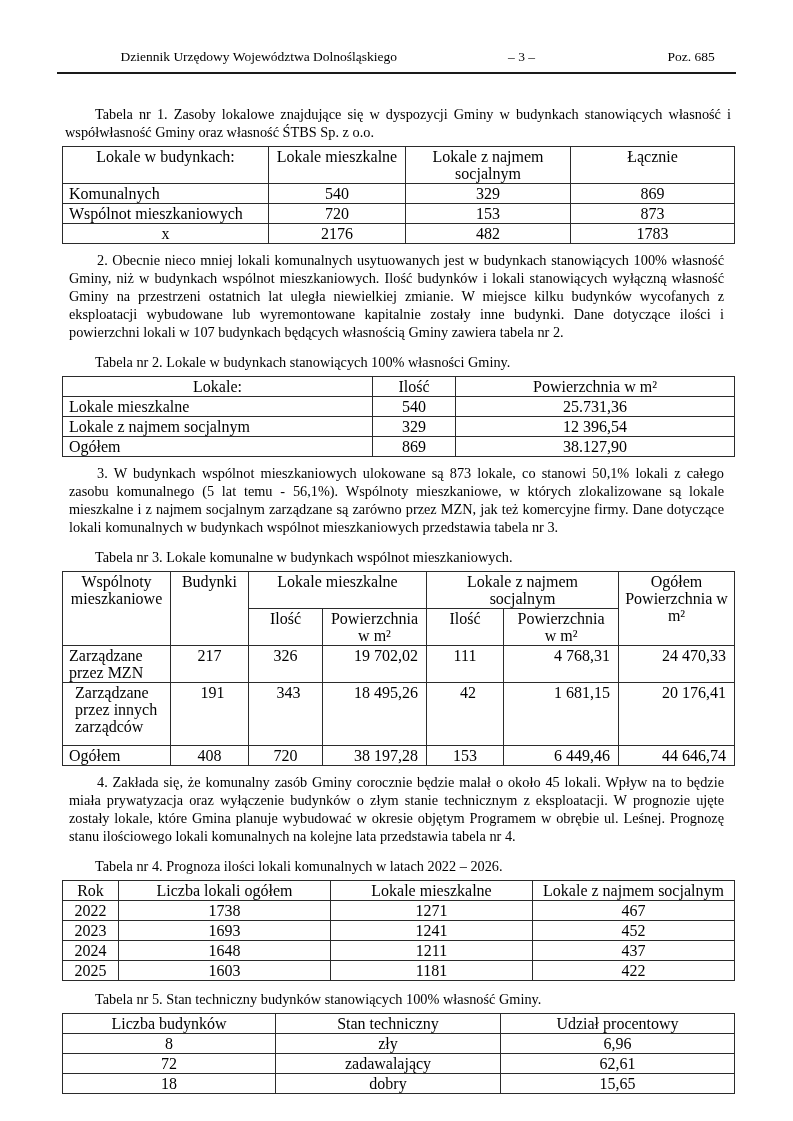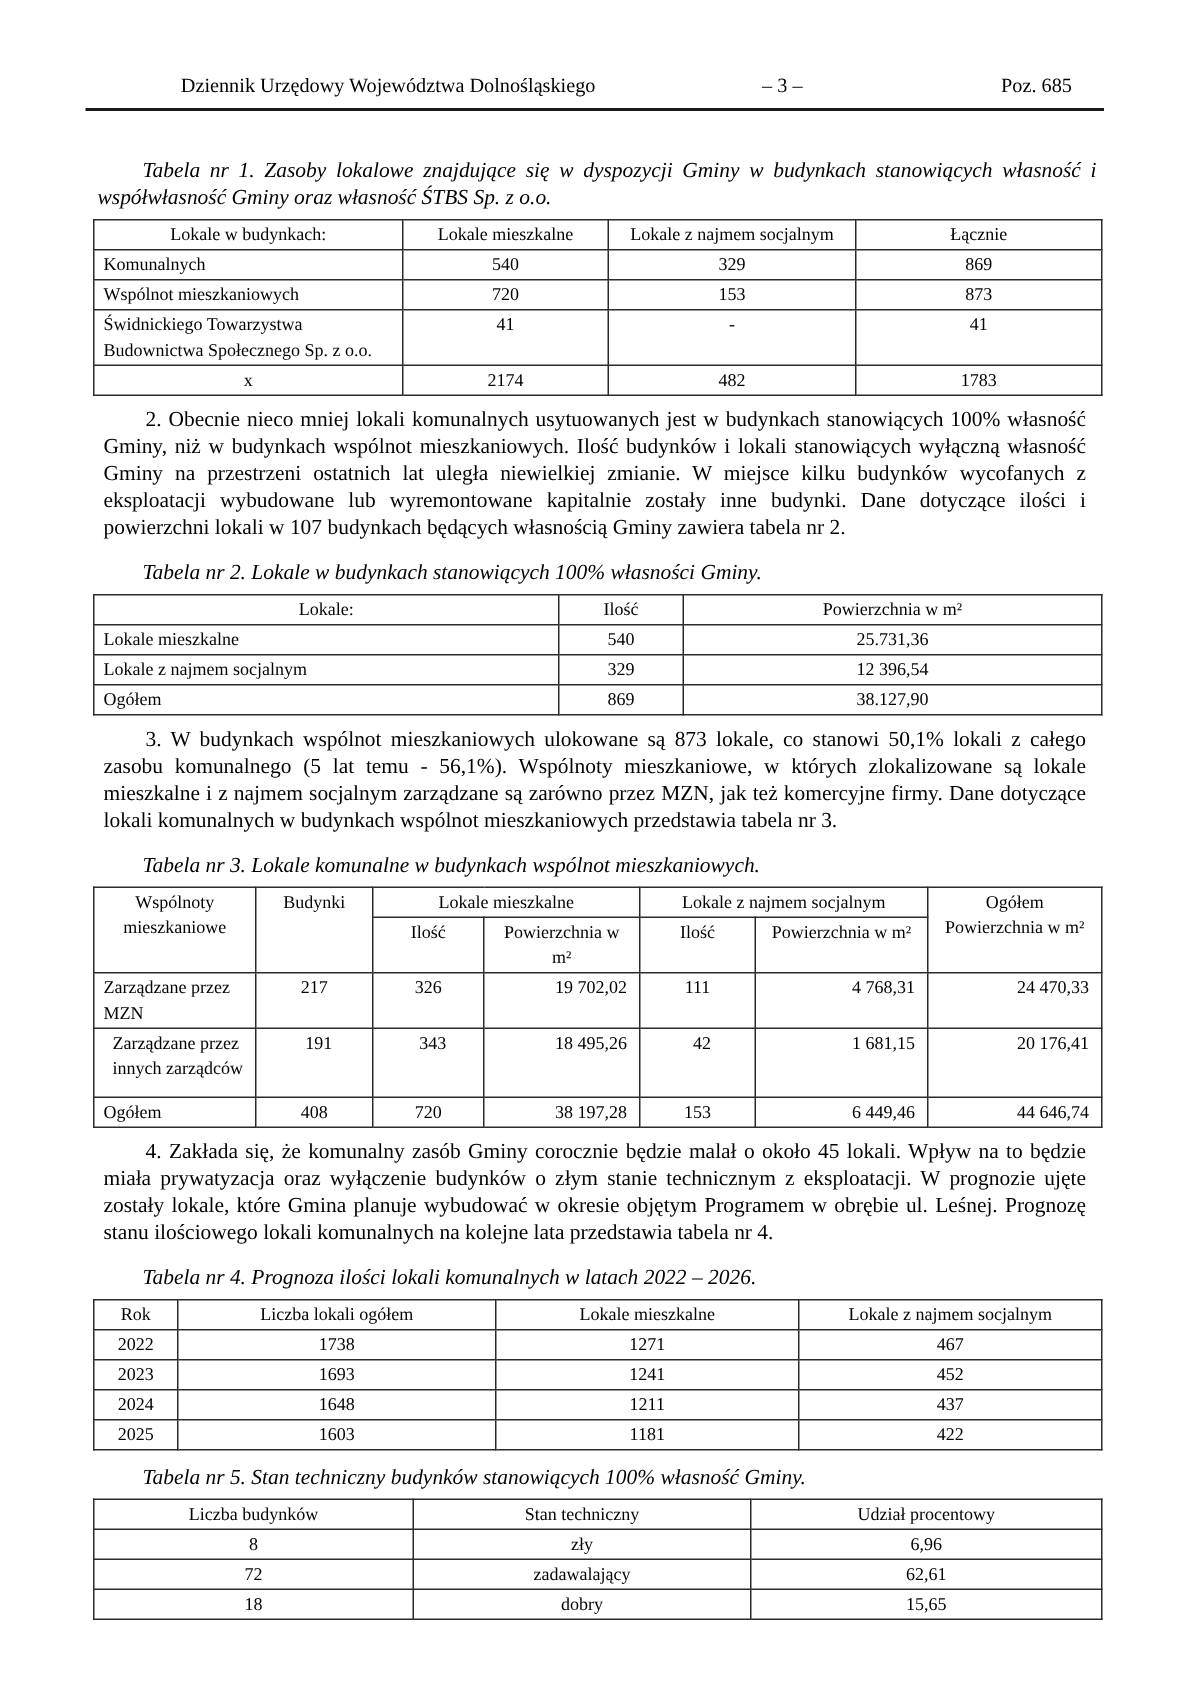--- a/index.html
+++ b/index.html
@@ -10,25 +10,25 @@
   }
   .page{padding:48px 57px 0 57px;}
   .doc-header{display:flex;justify-content:space-between;align-items:baseline;
     font-size:13.5px;line-height:17px;}
   .doc-header .hdr-left{width:340px;text-align:right;}
   .doc-header .hdr-center{flex:1;text-align:center;}
   .doc-header .hdr-right{width:90px;text-align:center;}
   .rule{border:none;border-top:2px solid #1a1a1a;margin:7px 0 0 0;}
   p{margin:12px;}
   .para{margin-top:7px;text-align:justify;text-indent:28px;line-height:18px;}
-  .caption{margin:6px 5px 0 8px;text-indent:30px;line-height:18px;text-align:justify;font-style:italic;}
+  .caption{margin:6px 5px 0 8px;text-indent:30px;line-height:18px;text-align:justify;}
   .caption.first{margin-top:31px;}
   .caption.before-t5{margin-top:9px;}
   table{border-collapse:collapse;table-layout:fixed;width:672px;
-    margin:5px 0 0 5px;line-height:17px;font-size:12px;}
+    margin:5px 0 0 5px;line-height:17px;font-size:16px;}
   th,td{border:1px solid #2b2b2b;padding:1px 6px;vertical-align:top;
     font-weight:normal;overflow:hidden;}
   .c{text-align:center;}
   .l{text-align:left;}
   .r{text-align:right;padding-right:8px;}
   .pad-b{padding-bottom:10px;padding-left:12px;}
 </style>
 </head>
 <body>
 
@@ -65,28 +65,22 @@
         <td class="c">329</td>
         <td class="c">869</td>
       </tr>
       <tr>
         <td class="l">Wspólnot mieszkaniowych</td>
         <td class="c">720</td>
         <td class="c">153</td>
         <td class="c">873</td>
       </tr>
       <tr>
-        <td class="l">Świdnickiego Towarzystwa Budownictwa Społecznego Sp. z o.o.</td>
-        <td class="c">41</td>
-        <td class="c">-</td>
-        <td class="c">41</td>
-      </tr>
-      <tr>
         <td class="c">x</td>
-        <td class="c">2174</td>
+        <td class="c">2176</td>
         <td class="c">482</td>
         <td class="c">1783</td>
       </tr>
     </tbody>
   </table>
 
   <p class="para">2. Obecnie nieco mniej lokali komunalnych usytuowanych jest w budynkach stanowiących 100% własność Gminy, niż w budynkach wspólnot mieszkaniowych. Ilość budynków i lokali stanowiących wyłączną własność Gminy na przestrzeni ostatnich lat uległa niewielkiej zmianie. W miejsce kilku budynków wycofanych z eksploatacji wybudowane lub wyremontowane kapitalnie zostały inne budynki. Dane dotyczące ilości i powierzchni lokali w 107 budynkach będących własnością Gminy zawiera tabela nr 2.</p>
 
   <p class="caption">Tabela nr 2. Lokale w budynkach stanowiących 100% własności Gminy.</p>
 

